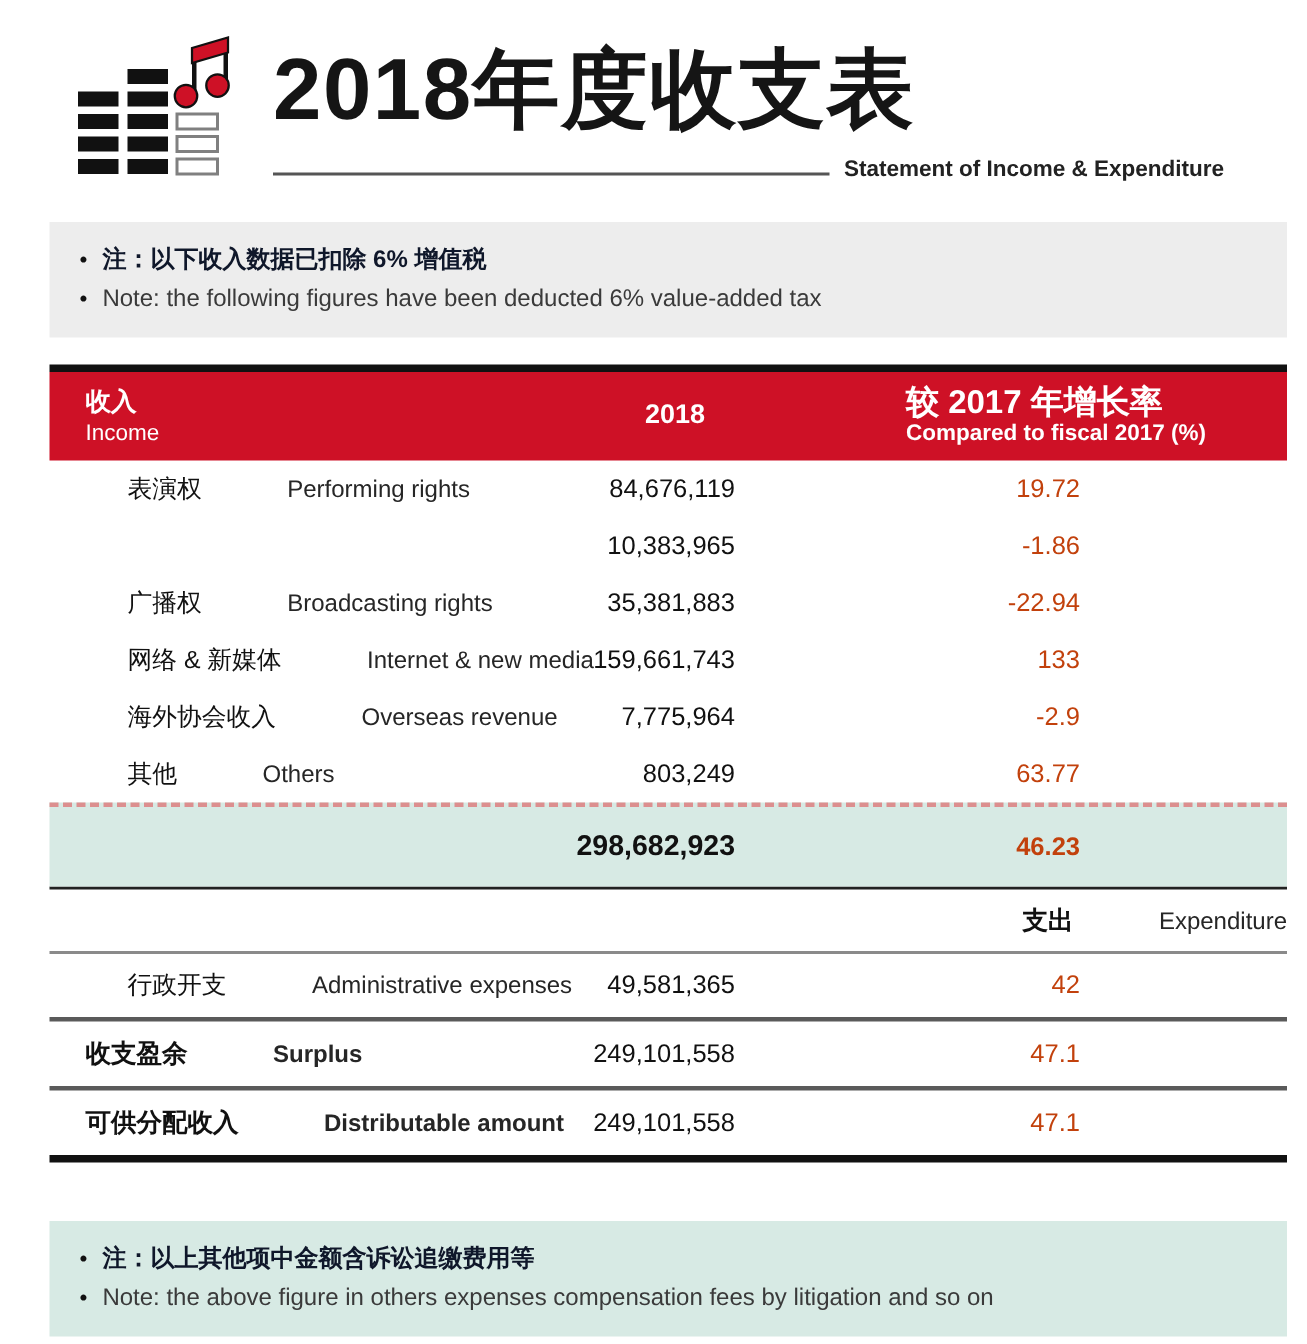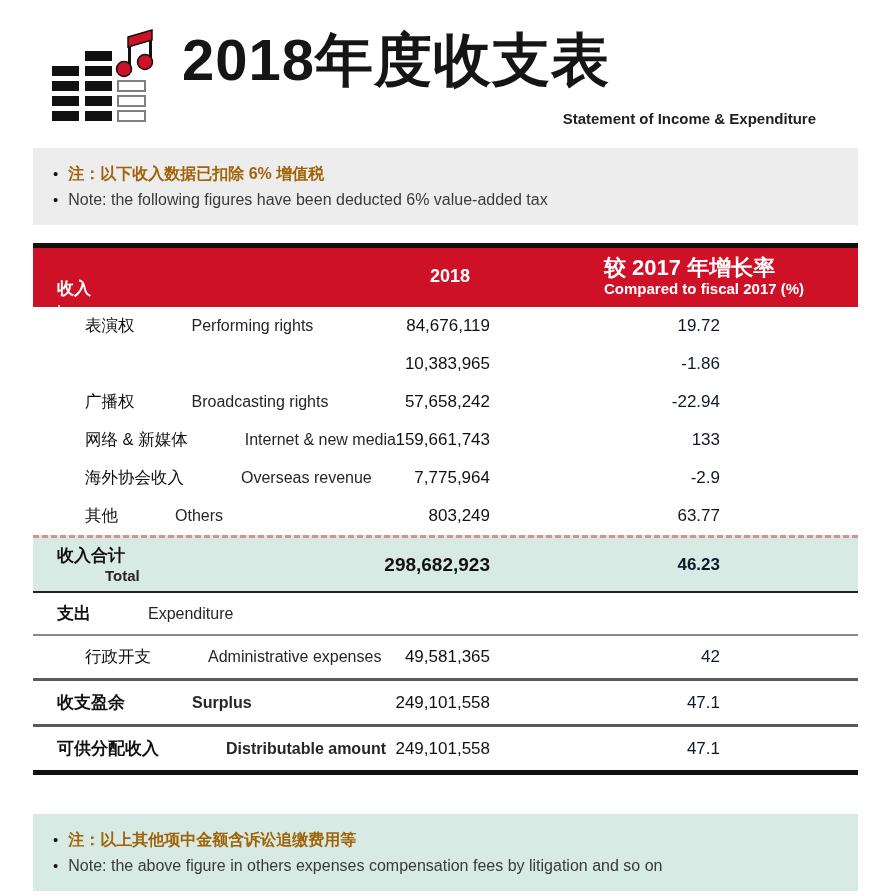--- a/index.html
+++ b/index.html
@@ -5,78 +5,78 @@
   * { margin:0; padding:0; box-sizing:border-box; }
   html,body { background:#ffffff; }
   body {
     width:871px; height:896px; overflow:hidden; position:relative;
     font-family:"Liberation Sans","DejaVu Sans",sans-serif;
     color:#111;
   }
   .page { position:absolute; inset:0; }
 
   
-  .masthead { position:absolute; left:52px; top:18px; display:flex; align-items:flex-end; }
+  .masthead { position:absolute; left:52px; top:18px; display:flex; align-items:flex-start; }
   .logo { width:104px; height:98px; margin-top:6px; }
   .title-block { margin-left:26px; }
   .main-title { font-size:58px; font-weight:600; letter-spacing:1px; line-height:1.45; color:#151515; }
-  .subtitle-row { display:flex; align-items:flex-end; width:634px; margin-top:2px;flex-direction:column; }
+  .subtitle-row { display:flex; align-items:flex-end; width:634px; margin-top:2px; }
   .title-rule { flex:1; border-bottom:2px solid #555; margin-bottom:4px; }
   .subtitle { font-size:15px; font-weight:700; color:#222; margin-left:10px; white-space:nowrap; }
 
   
   .note-box { position:absolute; left:33px; width:825px; padding:13px 20px 12px 20px; }
   .note-gray { top:148px; background:#EDEDED; }
   .note-teal { top:814px; background:#D7EAE4; }
   .note-line { display:flex; align-items:baseline; line-height:26px; }
   .bullet { font-size:15px; margin-right:10px; color:#111; }
-  .note-zh { font-size:16px; font-weight:700; color:#a16207; }
+  .note-zh { font-size:16px; font-weight:700; color:#0f172a; }
   .note-en { font-size:16px; font-weight:400; color:#3a3a3a; }
 
   
   .fin-table { position:absolute; left:33px; top:243px; width:825px; }
   .table-topline { height:5px; background:#111; }
   .thead { position:relative; height:59px; background:#CE1126; color:#fff; }
   .h-income { position:absolute; left:24px; top:8px; }
-  .h-income .zh { font-size:17px; font-weight:700; line-height:23px;margin-top:21px; }
+  .h-income .zh { font-size:17px; font-weight:700; line-height:23px; }
   .h-income .en { font-size:15px; font-weight:400; line-height:19px; }
   .h-year { position:absolute; right:388px; top:18px; font-size:18px; font-weight:700; }
   .h-growth { position:absolute; left:571px; top:8px; }
   .h-growth .zh { font-size:22px; font-weight:700; line-height:23px; }
   .h-growth .en { font-size:15px; font-weight:700; line-height:19px; }
 
   .row { position:relative; display:flex; align-items:center; }
   .row .label { display:flex; align-items:baseline; }
   .row .zh { font-size:16.5px; color:#111; }
   .row .en { font-size:16px; color:#262626; margin-left:9px;padding-left:48px; }
   .row .amount { position:absolute; right:368px; font-size:17px; color:#111; }
-  .row .pct { position:absolute; right:138px; font-size:17px; color:#0f172a; }
+  .row .pct { position:absolute; right:138px; font-size:17px; color:#c2410c; }
 
   .row.detail { height:38px; }
   .row.detail .label { padding-left:52px; }
 
   .row.total {
     height:56px; background:#D7EAE4;
     border-top:3px dashed #DC8F8F;
   }
   .row.total .label { padding-left:24px; flex-direction:column; align-items:flex-start; }
   .row.total .zh { font-size:17px; font-weight:700; line-height:23px; }
   .row.total .en { font-size:15px; font-weight:700; margin-left:0; line-height:18px; }
   .row.total .amount { font-size:19px; font-weight:700; }
   .row.total .pct { font-size:17px; font-weight:700; }
 
-  .row.section { height:41px; }
+  .row.section { height:41px;justify-content:flex-end; }
   .row.section .label { padding-left:24px; }
   .row.section .zh { font-size:17px; font-weight:700; }
 
   .row.sub { height:42px; }
   .row.sub .label { padding-left:52px; }
 
   .row.summary { height:43px; }
-  .row.summary .label { padding-left:24px;gap:10px; }
+  .row.summary .label { padding-left:24px; }
   .row.summary .zh { font-size:17px; font-weight:700; }
   .row.summary .en { font-weight:600; }
 
   .sep-dark  { height:2px; background:#222; }
   .sep-gray  { height:2px; background:#8a8a8a; }
   .sep-mid   { height:3px; background:#5a5a5a; }
   .table-bottomline { height:5px; background:#111; }
 </style>
 </head>
 <body>
@@ -152,21 +152,21 @@
     </div>
     <div class="row detail">
       <span class="amount">10,383,965</span>
       <span class="pct">-1.86</span>
     </div>
     <div class="row detail">
       <span class="label">
         <span class="zh">广播权</span>
         <span class="en">Broadcasting rights</span>
       </span>
-      <span class="amount">57,658,242</span>
+      <span class="amount">35,381,883</span>
       <span class="pct">-22.94</span>
     </div>
     <div class="row detail">
       <span class="label">
         <span class="zh">网络 &amp; 新媒体</span>
         <span class="en">Internet &amp; new media</span>
       </span>
       <span class="amount">159,661,743</span>
       <span class="pct">133</span>
     </div>
@@ -181,24 +181,20 @@
     <div class="row detail">
       <span class="label">
         <span class="zh">其他</span>
         <span class="en">Others</span>
       </span>
       <span class="amount">803,249</span>
       <span class="pct">63.77</span>
     </div>
 
     <div class="row total">
-      <span class="label">
-        <span class="zh">收入合计</span>
-        <span class="en">Total</span>
-      </span>
       <span class="amount">298,682,923</span>
       <span class="pct">46.23</span>
     </div>
     <div class="sep-dark"></div>
 
     <div class="row section">
       <span class="label">
         <span class="zh">支出</span>
         <span class="en">Expenditure</span>
       </span>

